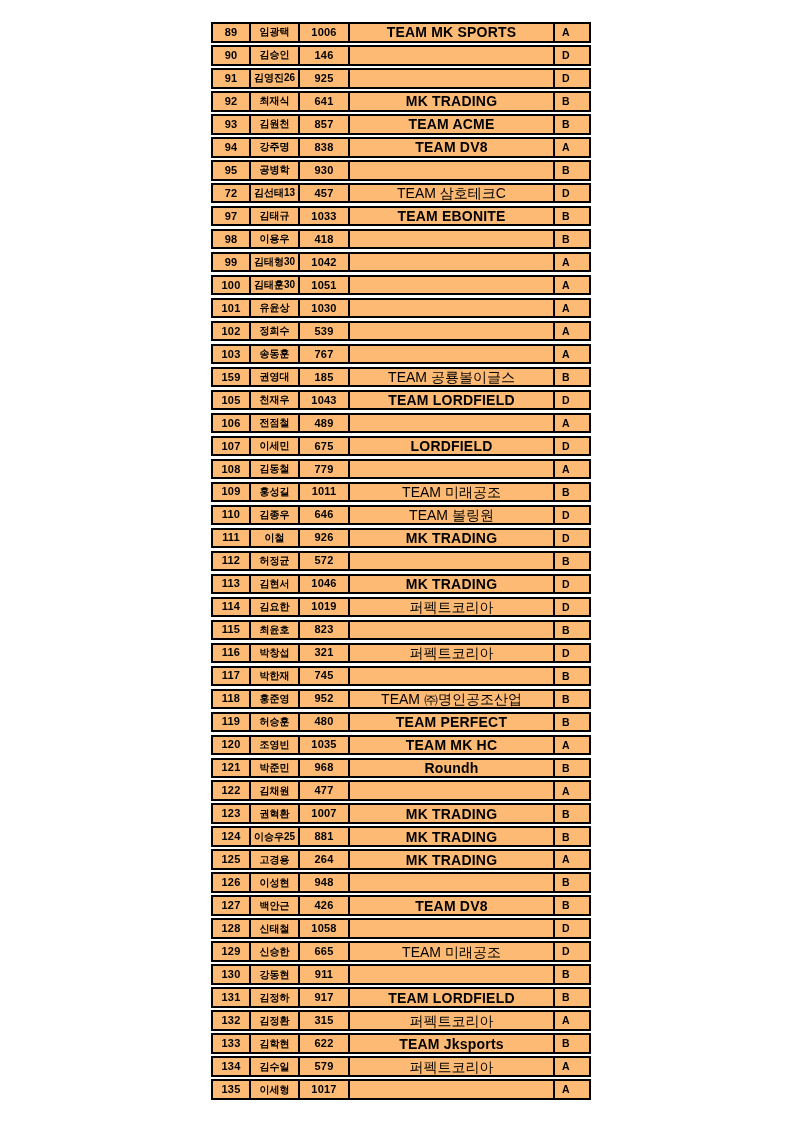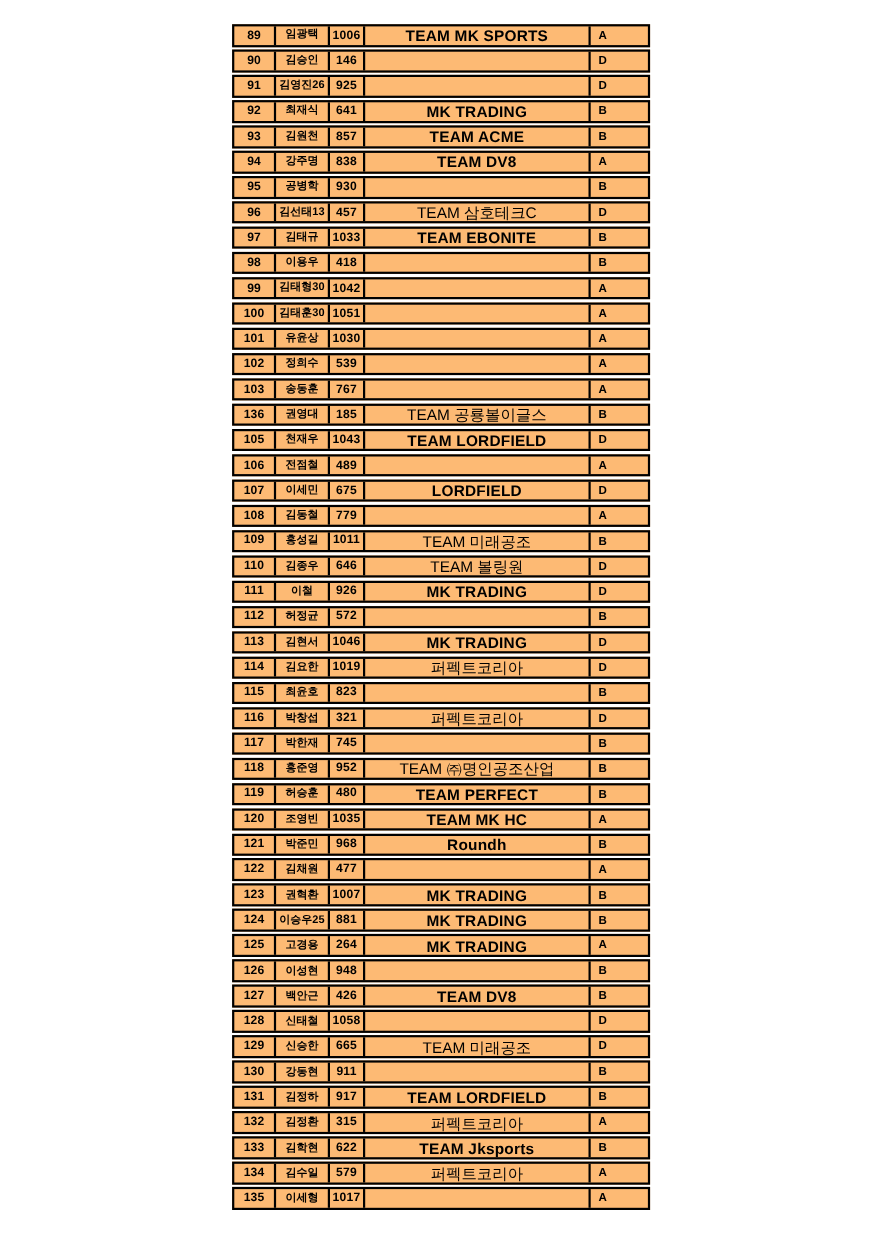--- a/index.html
+++ b/index.html
@@ -41,21 +41,21 @@
     font-size: 10.5px;
     line-height: 1;
     white-space: nowrap;
     overflow: hidden;
     color: #000000;
     letter-spacing: 0.2px;
   }
   .cell:last-child { border-right: none; }
   .c-rank  { width: 38px;  font-size: 11px; }
   .c-name  { width: 49px;  font-size: 10px; letter-spacing: 0; }
-  .c-num   { width: 32px;  font-size: 11px; }
+  .c-num   { width: 50px;  font-size: 11px; }
   .c-team  { width: 205px; font-size: 14px; }
   .c-grade { width: 22px;  font-size: 10.5px; }
   .team-kr { font-weight: 400; letter-spacing: 0; }
 </style>
 </head>
 <body>
 
 <div class="roster-table">
     <div class="row">
     <div class="cell c-rank">89</div>
@@ -100,21 +100,21 @@
     <div class="cell c-grade">A</div>
   </div>
     <div class="row">
     <div class="cell c-rank">95</div>
     <div class="cell c-name">공병학</div>
     <div class="cell c-num">930</div>
     <div class="cell c-team"></div>
     <div class="cell c-grade">B</div>
   </div>
     <div class="row">
-    <div class="cell c-rank">96</div>
+    <div class="cell c-rank">72</div>
     <div class="cell c-name">김선태13</div>
     <div class="cell c-num">457</div>
     <div class="cell c-team team-kr">TEAM 삼호테크C</div>
     <div class="cell c-grade">D</div>
   </div>
     <div class="row">
     <div class="cell c-rank">97</div>
     <div class="cell c-name">김태규</div>
     <div class="cell c-num">1033</div>
     <div class="cell c-team">TEAM EBONITE</div>
@@ -156,21 +156,21 @@
     <div class="cell c-grade">A</div>
   </div>
     <div class="row">
     <div class="cell c-rank">103</div>
     <div class="cell c-name">송동훈</div>
     <div class="cell c-num">767</div>
     <div class="cell c-team"></div>
     <div class="cell c-grade">A</div>
   </div>
     <div class="row">
-    <div class="cell c-rank">136</div>
+    <div class="cell c-rank">159</div>
     <div class="cell c-name">권영대</div>
     <div class="cell c-num">185</div>
     <div class="cell c-team team-kr">TEAM 공룡볼이글스</div>
     <div class="cell c-grade">B</div>
   </div>
     <div class="row">
     <div class="cell c-rank">105</div>
     <div class="cell c-name">천재우</div>
     <div class="cell c-num">1043</div>
     <div class="cell c-team">TEAM LORDFIELD</div>

